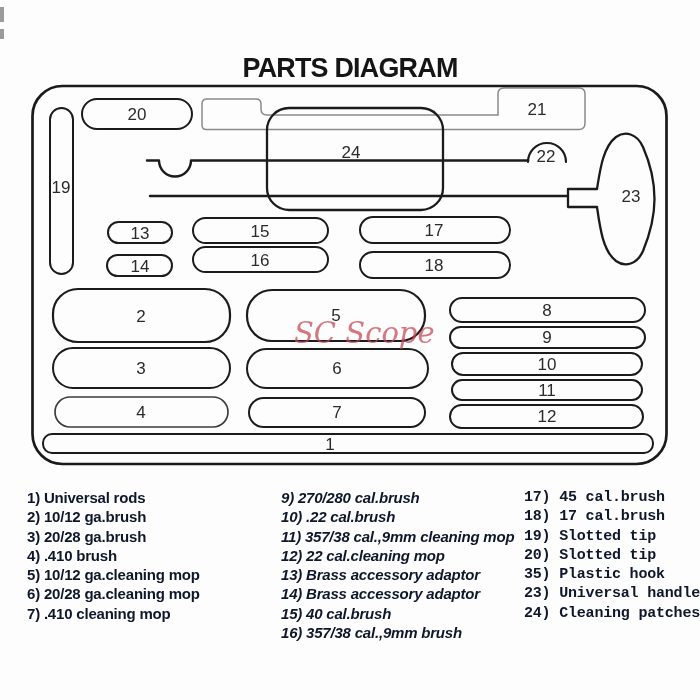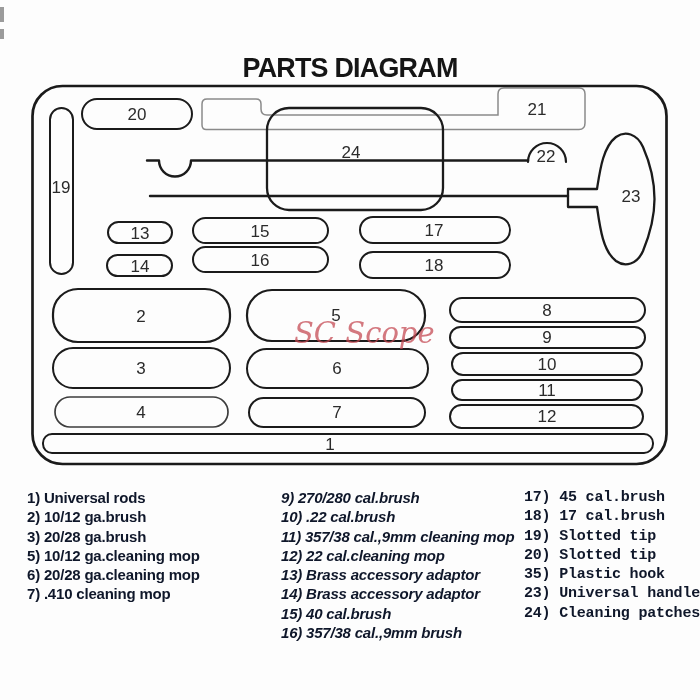--- a/index.html
+++ b/index.html
@@ -107,20 +107,21 @@
   <text x="546" y="162" text-anchor="middle">22</text>
   <text x="631" y="202" text-anchor="middle">23</text>
   <text x="351" y="158" text-anchor="middle">24</text>
 </svg>
 
 <div class="legend">
   <div class="legend-col col-1">
     <div class="legend-row">1) Universal rods</div>
     <div class="legend-row">2) 10/12 ga.brush</div>
     <div class="legend-row">3) 20/28 ga.brush</div>
+    <div class="legend-row">4) .410 brush</div>
     <div class="legend-row">5) 10/12 ga.cleaning mop</div>
     <div class="legend-row">6) 20/28 ga.cleaning mop</div>
     <div class="legend-row">7) .410 cleaning mop</div>
   </div>
   <div class="legend-col col-2">
     <div class="legend-row">9) 270/280 cal.brush</div>
     <div class="legend-row">10) .22 cal.brush</div>
     <div class="legend-row">11) 357/38 cal.,9mm cleaning mop</div>
     <div class="legend-row">12) 22 cal.cleaning mop</div>
     <div class="legend-row">13) Brass accessory adaptor</div>

